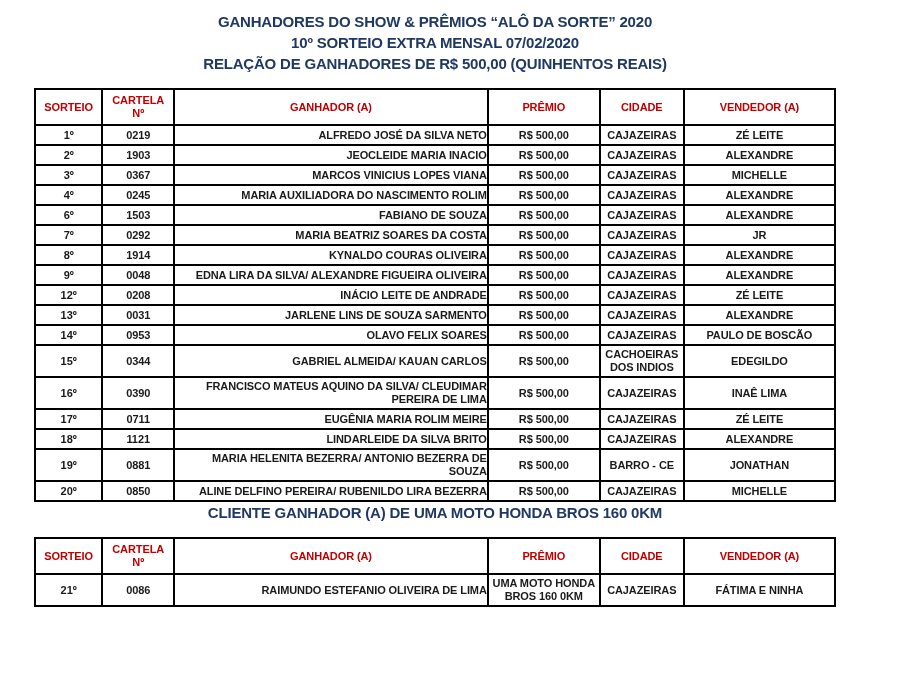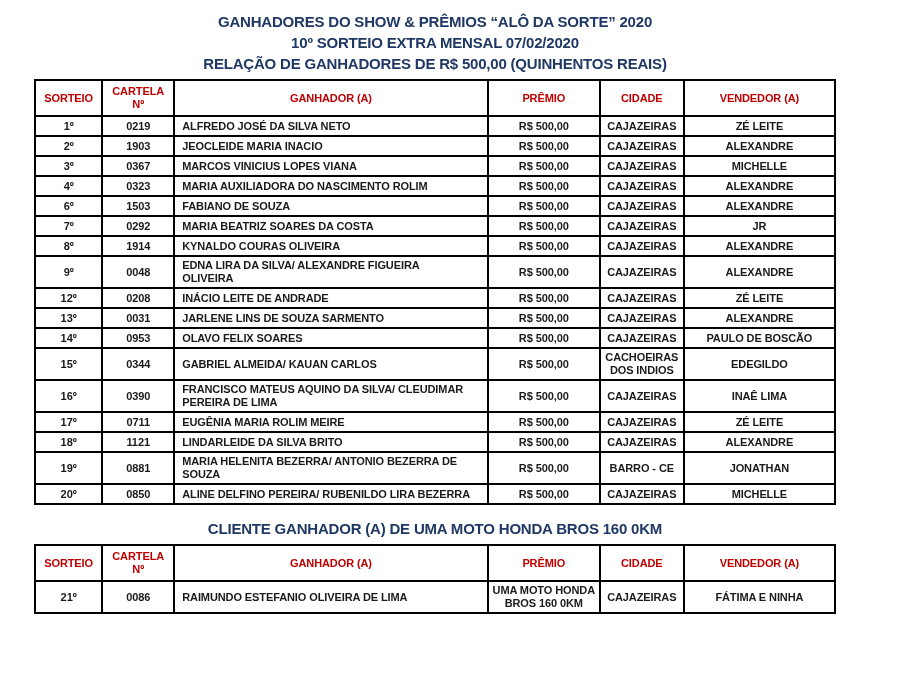--- a/index.html
+++ b/index.html
@@ -13,37 +13,37 @@
   .page{
     width:870px;height:688px;box-sizing:border-box;
     padding:11px 34px 0 34px;background:#ffffff;overflow:hidden;
   }
   .title{
     text-align:center;color:var(--title-blue);
     font-weight:bold;font-size:15px;line-height:21px;letter-spacing:-0.2px;
   }
   table{
     width:100%;border-collapse:collapse;table-layout:fixed;
-    margin-top:5px;
+    margin-top:14px;
   }
   th,td{
     border:2px solid var(--border);
     font-weight:bold;font-size:11px;line-height:13px;
     letter-spacing:-0.1px;color:var(--text);
     padding:2px 3px;text-align:center;vertical-align:middle;
     overflow:hidden;
   }
   th{
     color:var(--header-red);
     white-space:pre-line;
     padding:4px 2px;
   }
-  td.c2{text-align:left;padding-left:7px;padding-right:15px;}
+  td.c2{text-align:right;padding-left:7px;padding-right:0;}
   tbody td{height:14px;}
-  .section2-title{margin-top:13px;}
+  .section2-title{}
 </style>
 </head>
 <body>
 
 <div class="page">
 
   <div>
     <div class="title">GANHADORES DO SHOW &amp; PRÊMIOS “ALÔ DA SORTE” 2020</div>
     <div class="title">10º SORTEIO EXTRA MENSAL 07/02/2020</div>
     <div class="title">RELAÇÃO DE GANHADORES DE R$ 500,00 (QUINHENTOS REAIS)</div>
@@ -89,21 +89,21 @@
         <tr>
           <td class="c0">3º</td>
           <td class="c1">0367</td>
           <td class="c2">MARCOS VINICIUS LOPES VIANA</td>
           <td class="c3">R$ 500,00</td>
           <td class="c4">CAJAZEIRAS</td>
           <td class="c5">MICHELLE</td>
         </tr>
         <tr>
           <td class="c0">4º</td>
-          <td class="c1">0323</td>
+          <td class="c1">0245</td>
           <td class="c2">MARIA AUXILIADORA DO NASCIMENTO ROLIM</td>
           <td class="c3">R$ 500,00</td>
           <td class="c4">CAJAZEIRAS</td>
           <td class="c5">ALEXANDRE</td>
         </tr>
         <tr>
           <td class="c0">6º</td>
           <td class="c1">1503</td>
           <td class="c2">FABIANO DE SOUZA</td>
           <td class="c3">R$ 500,00</td>

